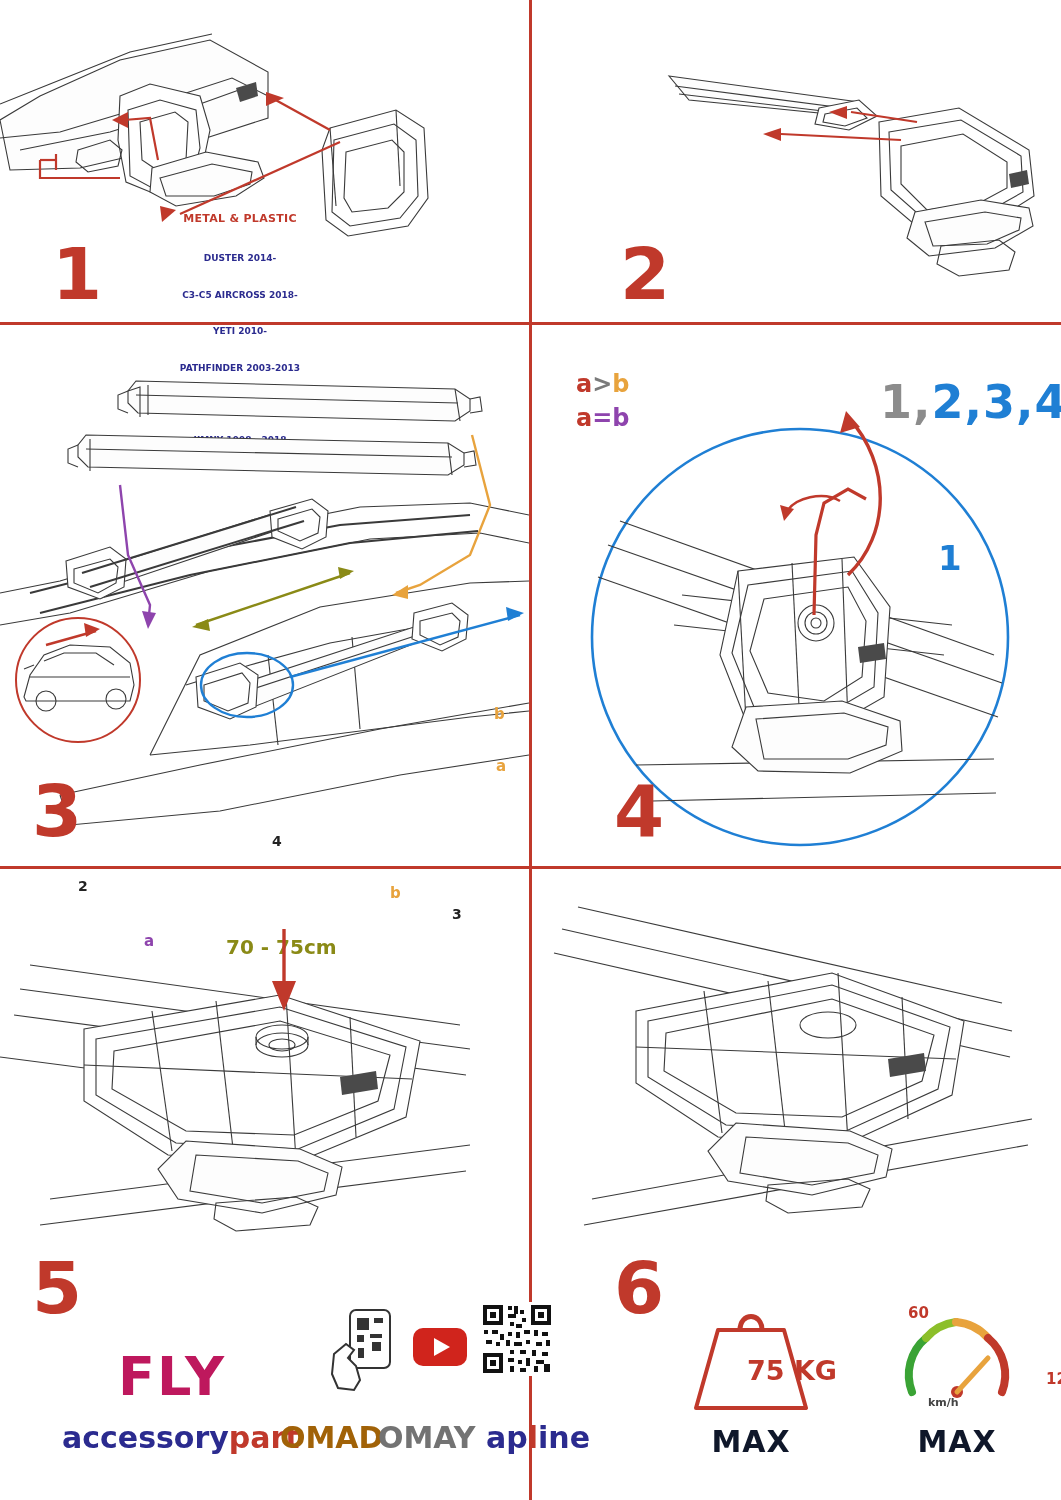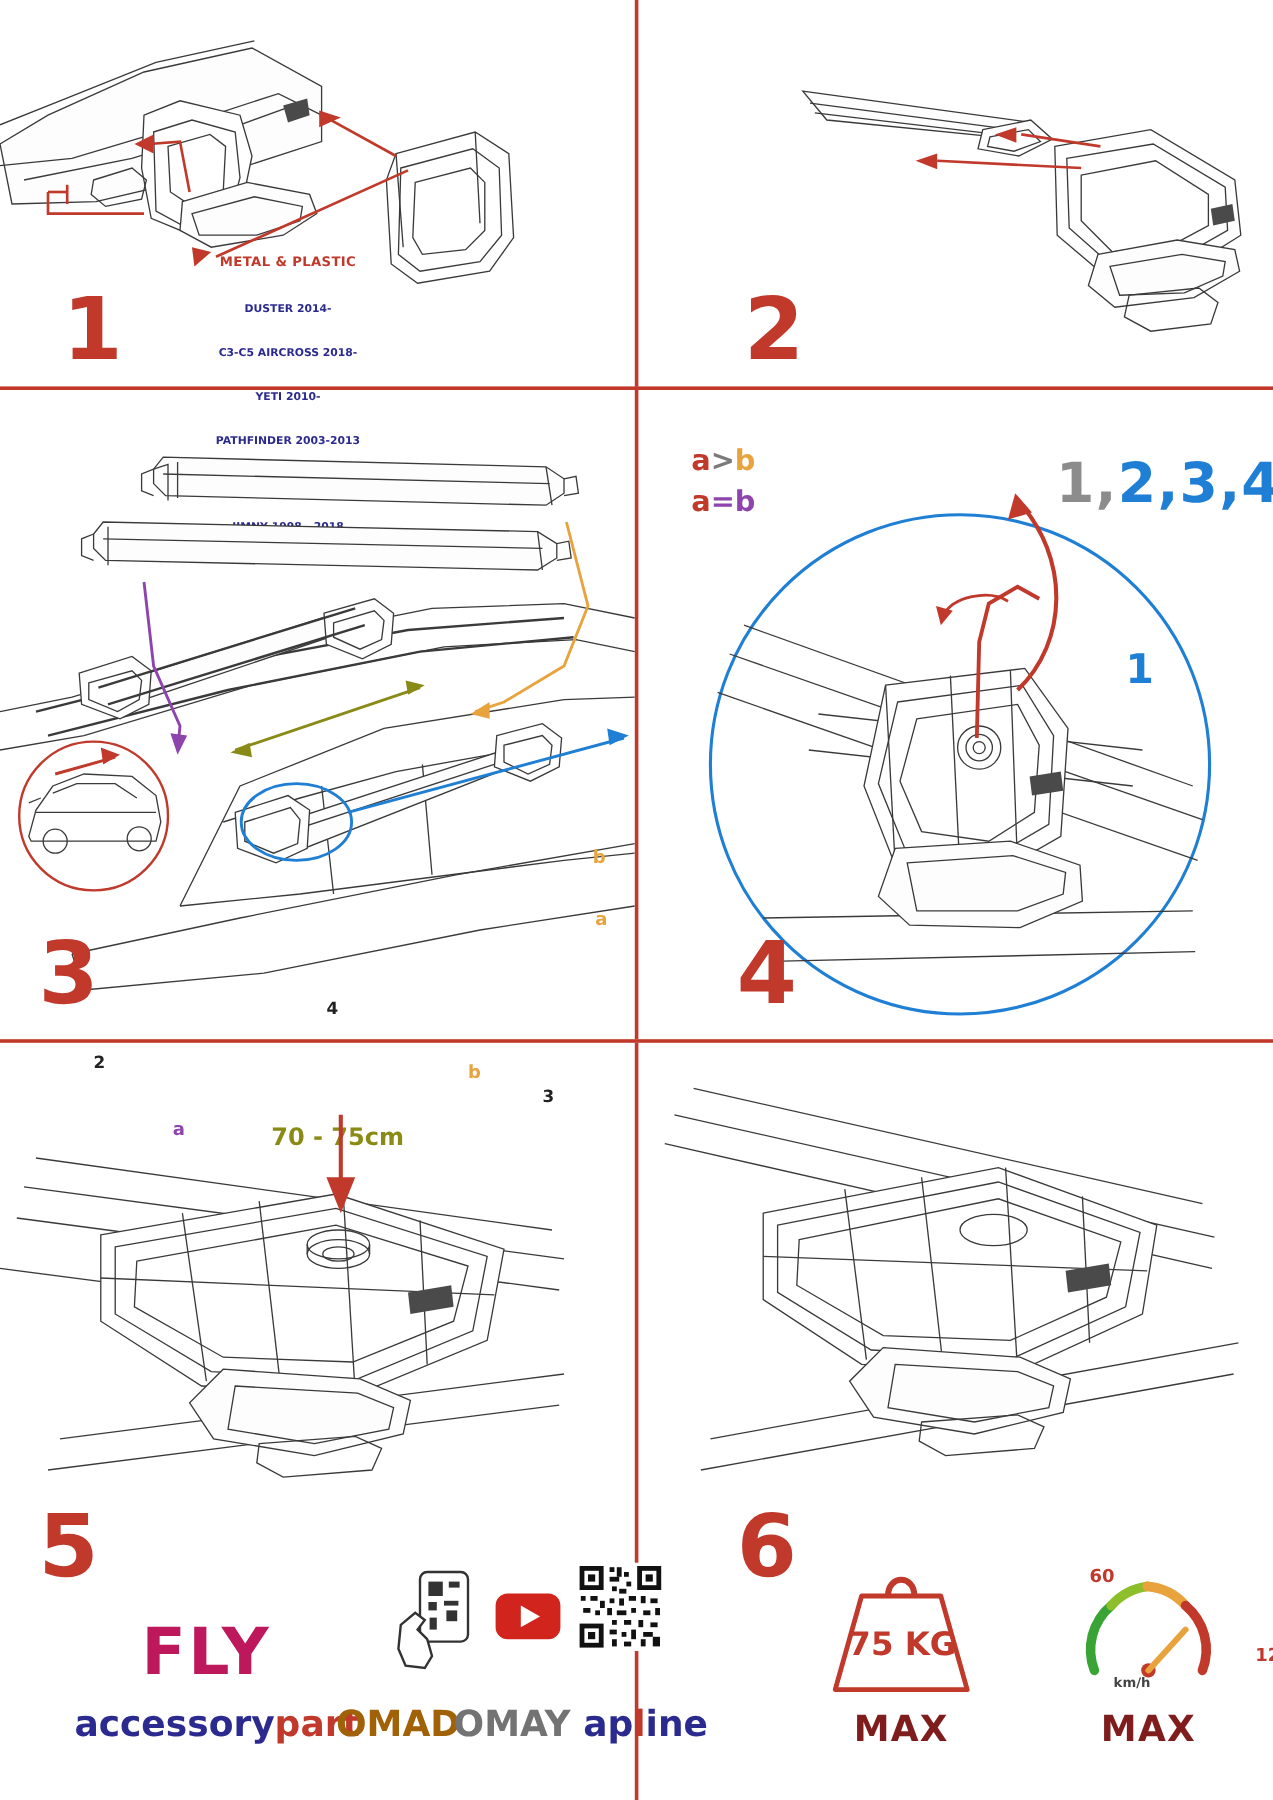--- a/index.html
+++ b/index.html
@@ -46,22 +46,22 @@
   .fly{position:absolute;color:#be185d;font-size:54px;font-weight:700;letter-spacing:2px;font-family:"DejaVu Sans",sans-serif;}
   .brand{position:absolute;font-size:30px;font-weight:700;}
   .b-access{color:#2b2b8f;}
   .b-access .part{color:#c0392b;}
   .b-omad{color:#a16207;}
   .b-omay{color:#737373;}
   .b-apline{color:#2b2b8f;}
   .b-apline .mid{color:#c0392b;}
 
   
-  .maxlabel{position:absolute;font-size:30px;font-weight:700;color:#7f1d1d;letter-spacing:1px;}
-  .kgtxt{position:absolute;color:#c0392b;font-weight:700;font-size:27px;}
+  .maxlabel{position:absolute;font-size:30px;font-weight:700;color:#0f172a;letter-spacing:1px;}
+  .kgtxt{position:absolute;color:#c0392b;font-weight:700;font-size:27px;margin-left:40px;}
   .kmh{position:absolute;color:#444;font-size:11px;font-weight:700;}
   .spd-num{position:absolute;color:#c0392b;font-size:15px;font-weight:700;}
 
   svg{display:block;}
   .ov{position:absolute;left:0;top:0;pointer-events:none;}
 </style>
 </head>
 <body>
 
 <div class="page">

